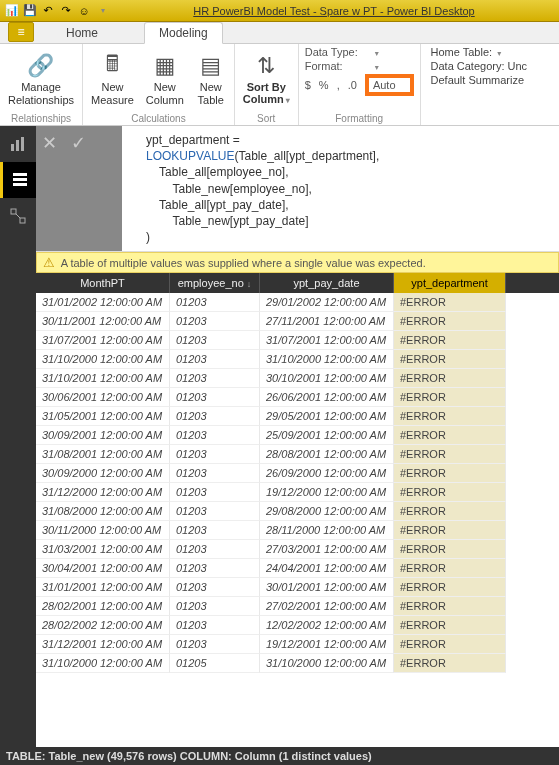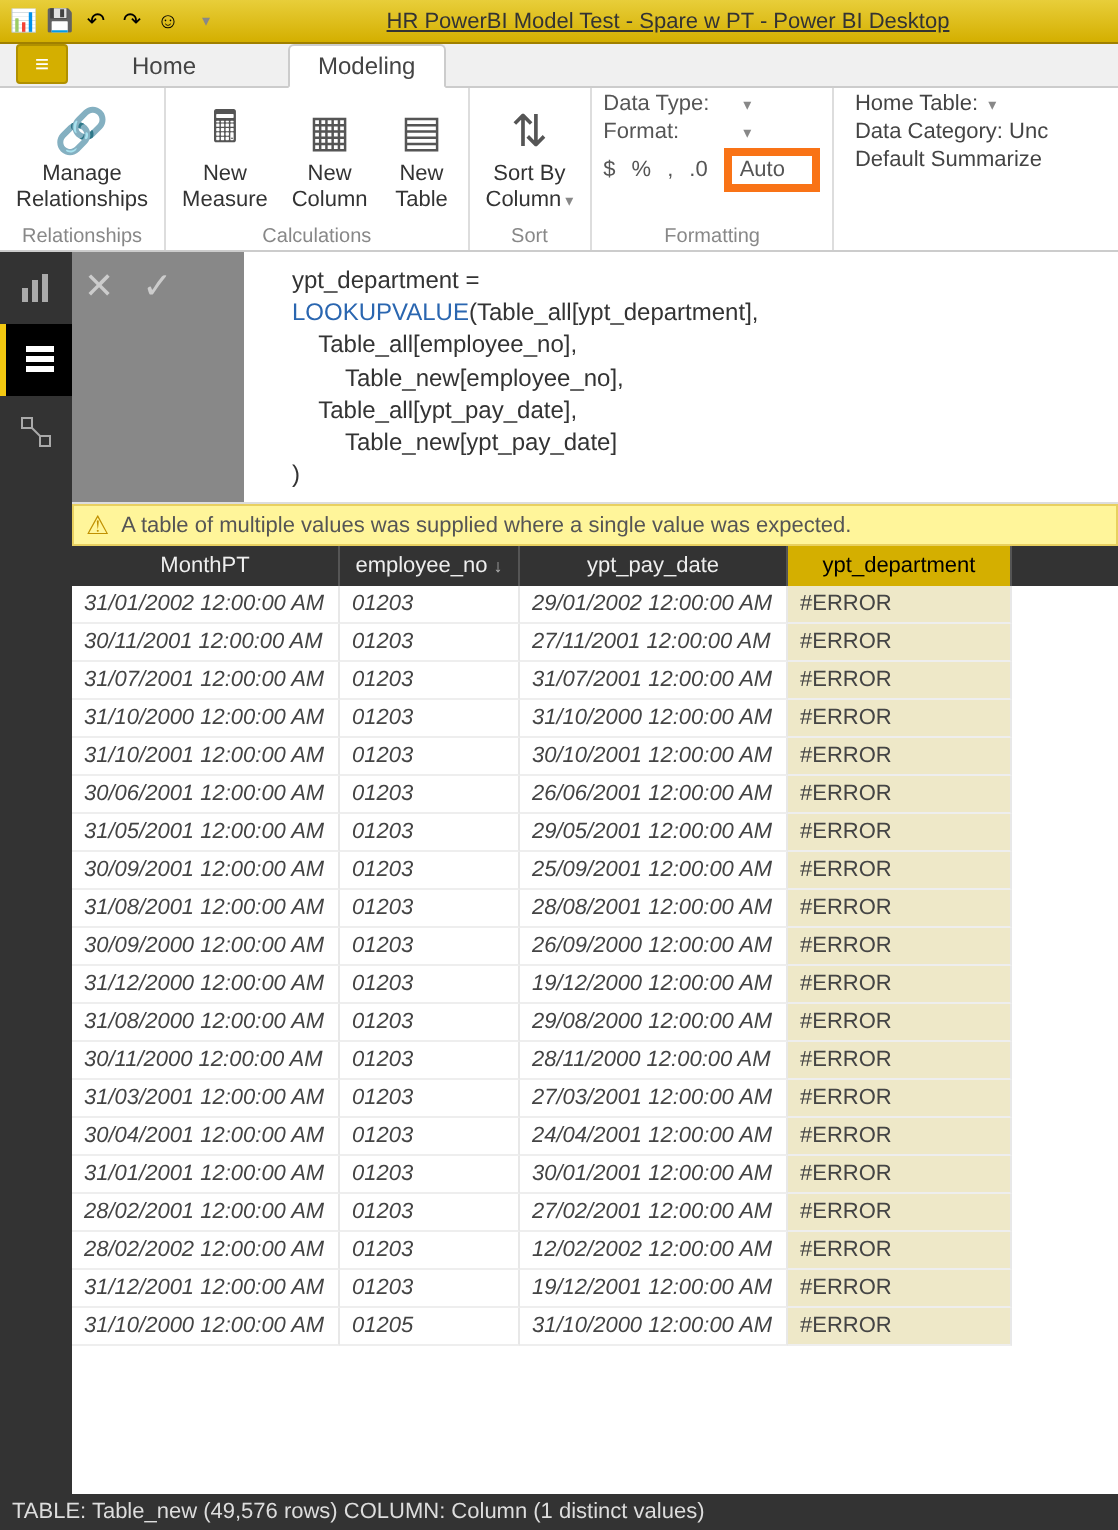--- a/index.html
+++ b/index.html
@@ -56,21 +56,21 @@
 .gh { display:flex; background:#333; color:#eee; font-size:11px; }
 .gh .cell { padding:4px 6px; border-right:1px solid #555; white-space:nowrap; overflow:hidden;text-align:center; }
 .gh .sel { background:#d4af00; color:#000; }
 .rows { }
 .row { display:flex; font-size:11px; color:#444; }
 .row .cell { padding:3px 6px; border-right:1px solid #e8e8e8; border-bottom:1px solid #eee; white-space:nowrap; overflow:hidden; font-style:italic; }
 .row .cell.sel { background:#eee8c8; font-style:normal; }
 .c0 { width:134px; } .c1 { width:90px; } .c2 { width:134px; } .c3 { width:112px; }
 
 
-.statusbar { position:absolute; left:0; right:0; bottom:0; height:18px; background:#333; color:#ddd; font-size:11px; display:flex; align-items:center; padding:0 6px; }
+.statusbar { position:absolute; left:0; right:0; bottom:0; height:18px; background:#333; color:#ddd; font-size:11px; display:flex; align-items:center; padding:0 6px;font-weight:bold; }
 
 .arrow-down::after{content:"▾"; font-size:8px; margin-left:2px; color:#888;}
 .sort-arrow{font-size:9px;color:#aaa;margin-left:3px;}
 </style>
 </head>
 <body>
 
 <div class="titlebar">
   <div class="qat">
     <span class="qat-icon">📊</span>
@@ -117,21 +117,21 @@
         <div class="lbl" style="white-space:pre-line;">New
 Table</div>
       </div>
     </div>
     <div class="group-label">Calculations</div>
   </div>
   <div class="group">
     <div class="group-body">
       <div class="big-btn">
         <div class="ico">⇅</div>
-        <div class="lbl" style="white-space:pre-line;"><span>Sort By
+        <div class="lbl" style="white-space:pre-line;font-weight:bold;"><span>Sort By
 Column</span><span class="arrow-down"></span></div>
       </div>
     </div>
     <div class="group-label">Sort</div>
   </div>
   <div class="group fmt-group">
     <div class="group-body">
       <div class="fmt-row">
           <span class="fmt-label">Data Type:</span>
           <span class="arrow-down"></span>

